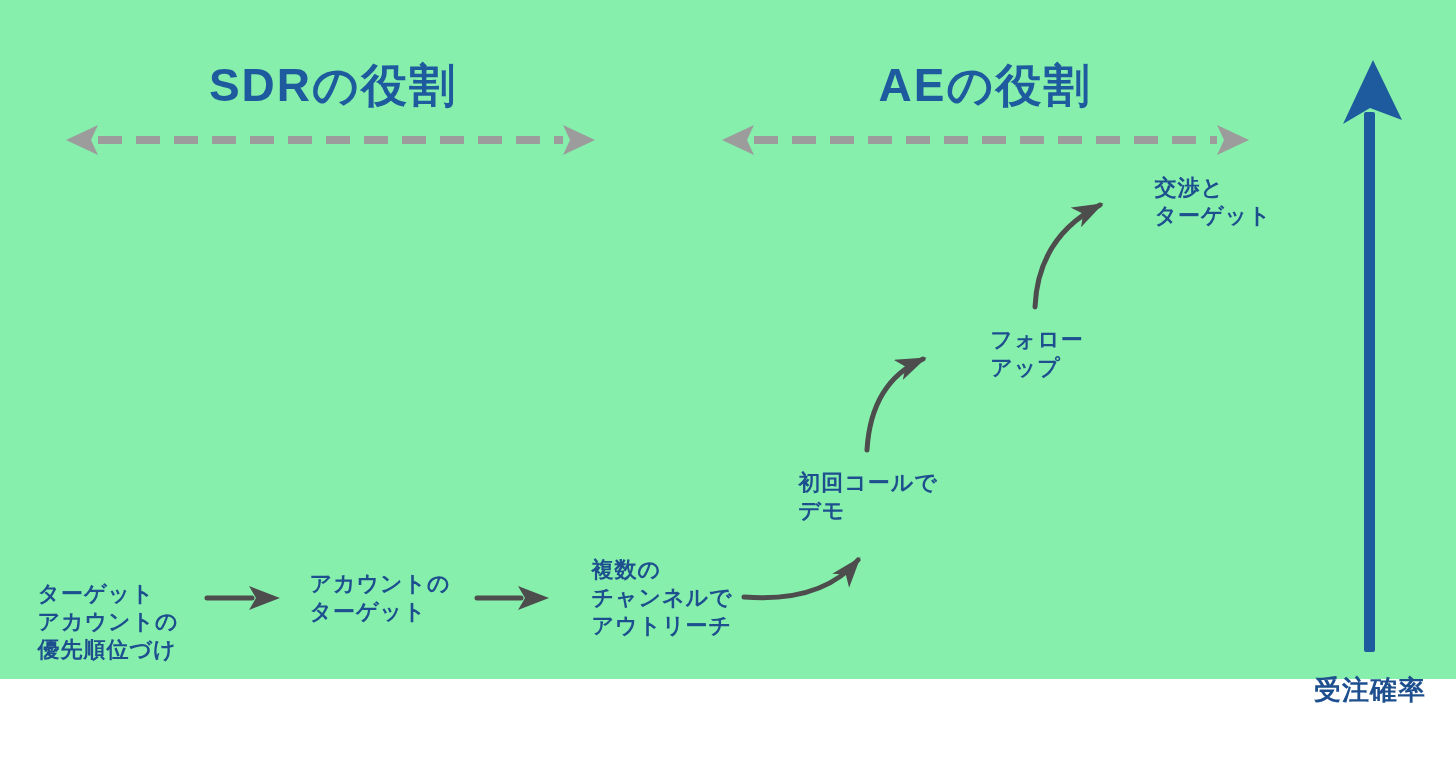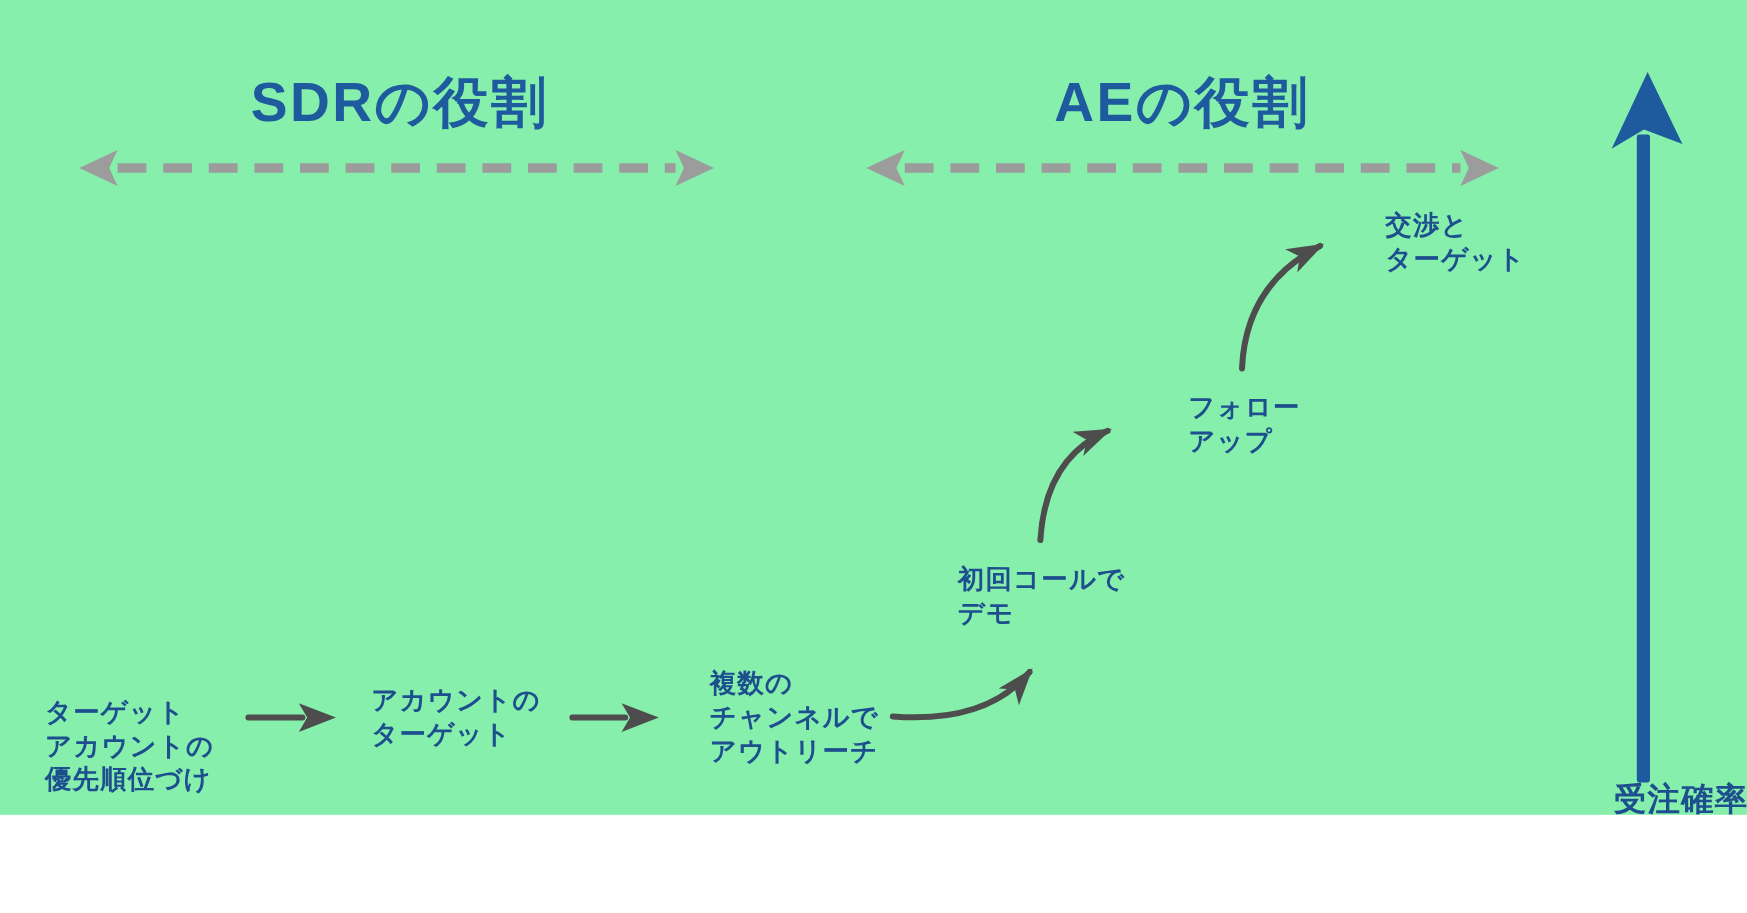--- a/index.html
+++ b/index.html
@@ -35,23 +35,23 @@
     white-space:nowrap;letter-spacing:1px;
   }
   #step-1{left:108px;top:556px;margin-top:24px;}
   #step-2{left:380px;top:570px;}
   #step-3{left:650px;top:556px;margin-left:12px;}
   #step-4{left:868px;top:469px;}
   #step-5{left:1037px;top:326px;}
   #step-6{left:1213px;top:174px;}
 
   .axis-label{
-    position:absolute;left:1370px;top:648px;transform:translateX(-50%);
+    position:absolute;left:1370px;top:672px;transform:translateX(-50%);
     color:var(--label-blue);font-size:27px;font-weight:800;
-    letter-spacing:1px;white-space:nowrap;margin-left:31px;
+    letter-spacing:1px;white-space:nowrap;
   }
 </style>
 </head>
 <body>
 
 <div class="stage">
 
   <div class="section-heading" id="heading-sdr">SDRの役割</div>
 
   <div class="section-heading" id="heading-ae">AEの役割</div>

